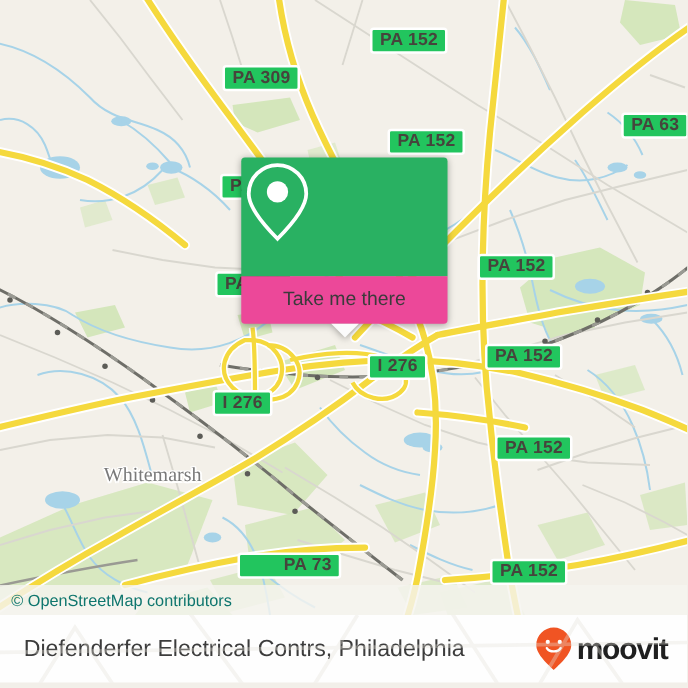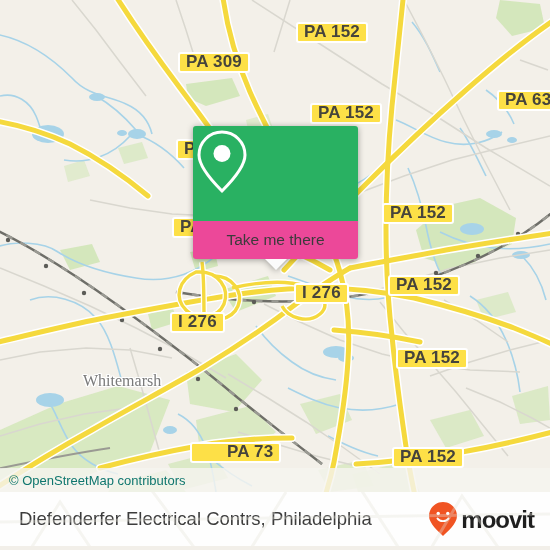--- a/index.html
+++ b/index.html
@@ -10,25 +10,25 @@
   }
   #root{position:relative;width:550px;height:550px;overflow:hidden;background:#f2efe9;}
 
   
   #map{position:absolute;left:0;top:0;width:550px;height:492px;overflow:hidden;background:#f3f0e9;}
   #map svg{display:block;position:absolute;left:0;top:0;}
 
   
   .shield{
     position:absolute;
-    background:#fde047;
+    background:#22c55e;
     border:2px solid #ffffff;
     border-radius:3px;
     color:#46443c;
-    font-size:17px;
+    font-size:14px;
     font-weight:bold;
     letter-spacing:.2px;
     line-height:15px;
     height:16px;
     padding:0 6px 1px 6px;
     white-space:nowrap;
     box-sizing:content-box;
     text-align:center;
     font-family:"Liberation Sans", sans-serif;
   }

